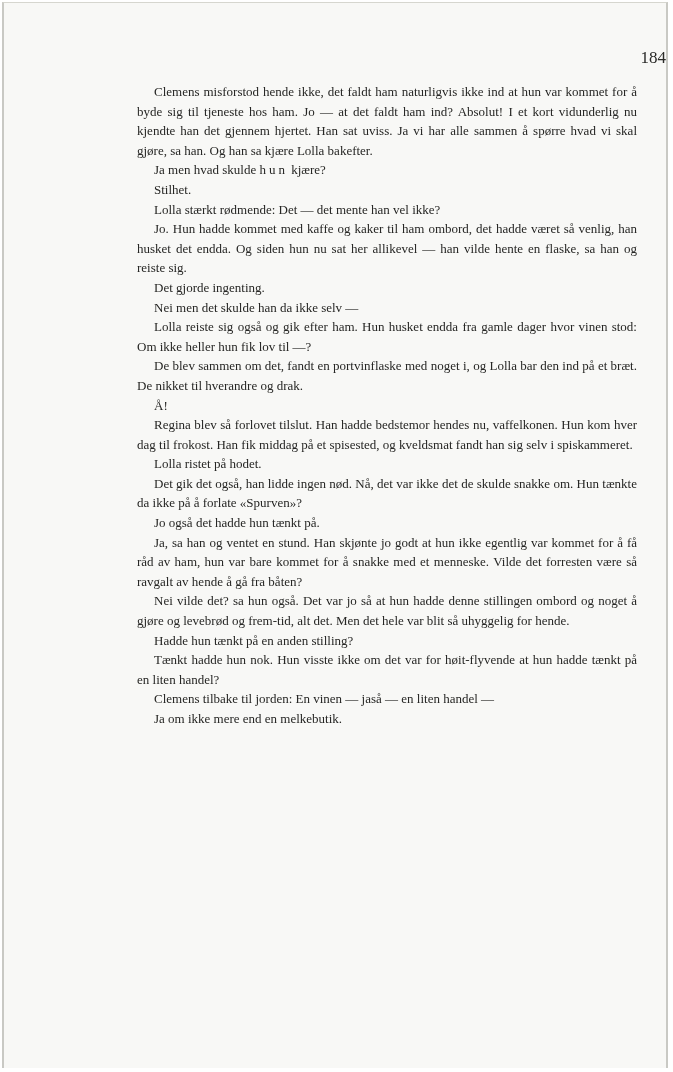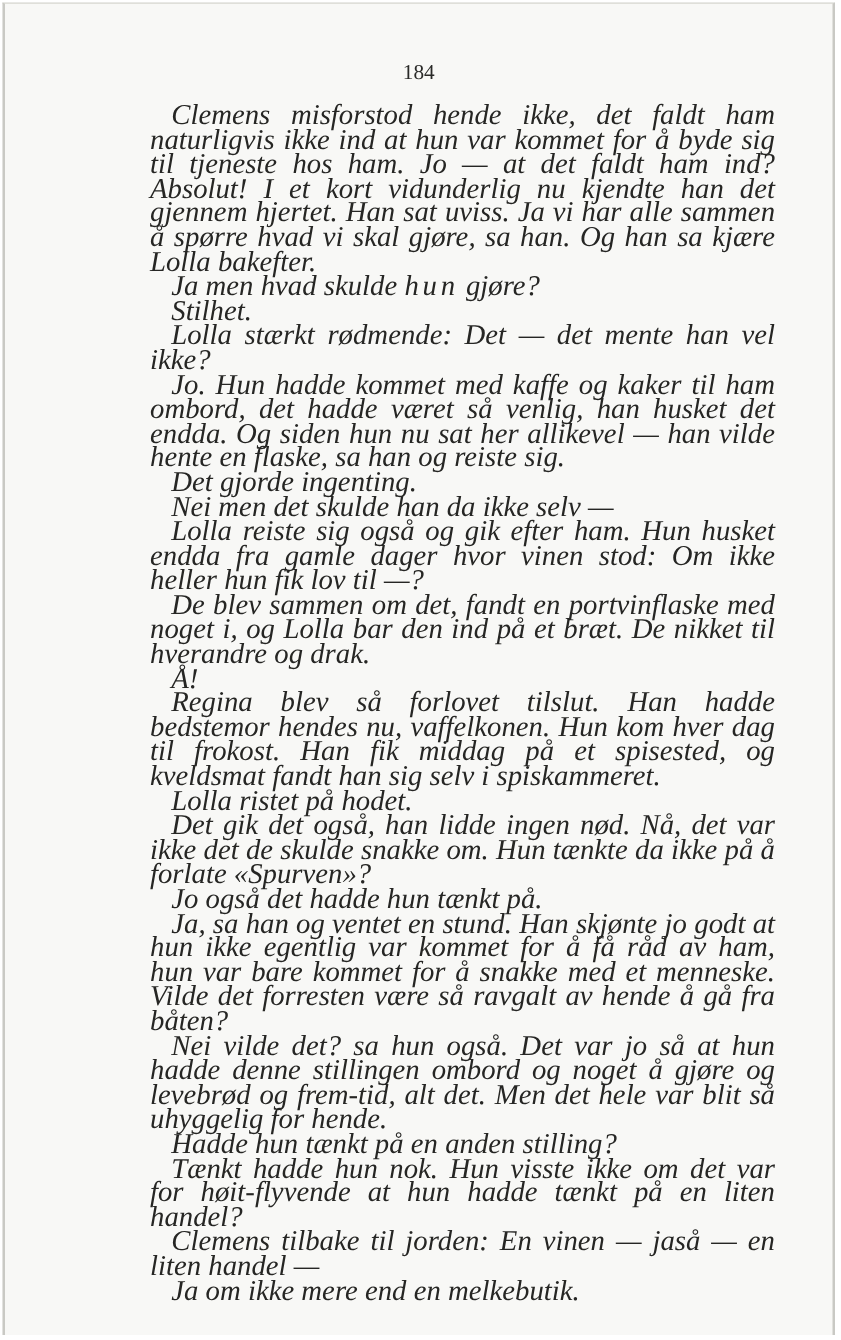--- a/index.html
+++ b/index.html
@@ -23,55 +23,54 @@
       border-left: 2px solid #c9c9c4;
       border-right: 2px solid #c9c9c4;
       border-top: 1px solid #d6d6cf;
       box-sizing: border-box;
     }
     .page-number {
       position: absolute;
       top: 45px;
       left: 0;
       width: 100%;
-      text-align: center;
+      text-align: right;
       font-family: "Liberation Serif", "DejaVu Serif", serif;
       font-size: 17px;
       color: #2a2a28;
     }
     .text-block {
       position: absolute;
-      left: 116px;
+      left: 133px;
       top: 79px;
       width: 500px;
       font-family: "Liberation Serif", "DejaVu Serif", serif;
-      font-size: 23px;
+      font-size: 13px;
       line-height: 19.6px;
       color: #262624;
       text-align: justify;
-      font-style: italic;
     }
     .para {
       margin: 0;
       text-indent: 17px;
       hyphens: manual;
     }
     .spaced {
       letter-spacing: 3px;
     }
   </style>
 </head>
 <body>
 
 <div class="page">
   <div class="page-number">184</div>
 
   <div class="text-block">
     <p class="para">Clemens misforstod hende ikke, det faldt ham naturligvis ikke ind at hun var kommet for å byde sig til tjeneste hos ham. Jo — at det faldt ham ind? Absolut! I et kort vidunderlig nu kjendte han det gjennem hjertet. Han sat uviss. Ja vi har alle sammen å spørre hvad vi skal gjøre, sa han. Og han sa kjære Lolla bakefter.</p>
-    <p class="para"><span>Ja men hvad skulde </span><span class="spaced">hun</span><span> gjøre?</span></p>
+    <p class="para"><span>Ja men hvad skulde </span><span class="spaced">hun</span><span> kjære?</span></p>
     <p class="para">Stilhet.</p>
     <p class="para">Lolla stærkt rødmende: Det — det mente han vel ikke?</p>
     <p class="para">Jo. Hun hadde kommet med kaffe og kaker til ham ombord, det hadde været så venlig, han husket det endda. Og siden hun nu sat her allikevel — han vilde hente en flaske, sa han og reiste sig.</p>
     <p class="para">Det gjorde ingenting.</p>
     <p class="para">Nei men det skulde han da ikke selv —</p>
     <p class="para">Lolla reiste sig også og gik efter ham. Hun husket endda fra gamle dager hvor vinen stod: Om ikke heller hun fik lov til —?</p>
     <p class="para">De blev sammen om det, fandt en portvinflaske med noget i, og Lolla bar den ind på et bræt. De nikket til hverandre og drak.</p>
     <p class="para">Å!</p>
     <p class="para">Regina blev så forlovet tilslut. Han hadde bedstemor hendes nu, vaffelkonen. Hun kom hver dag til frokost. Han fik middag på et spisested, og kveldsmat fandt han sig selv i spiskammeret.</p>
     <p class="para">Lolla ristet på hodet.</p>

